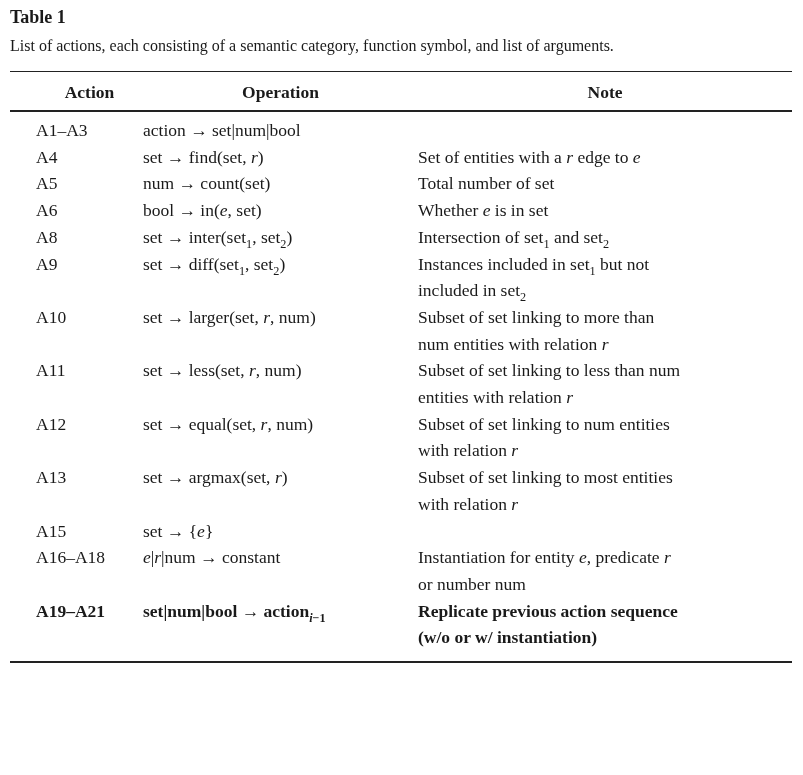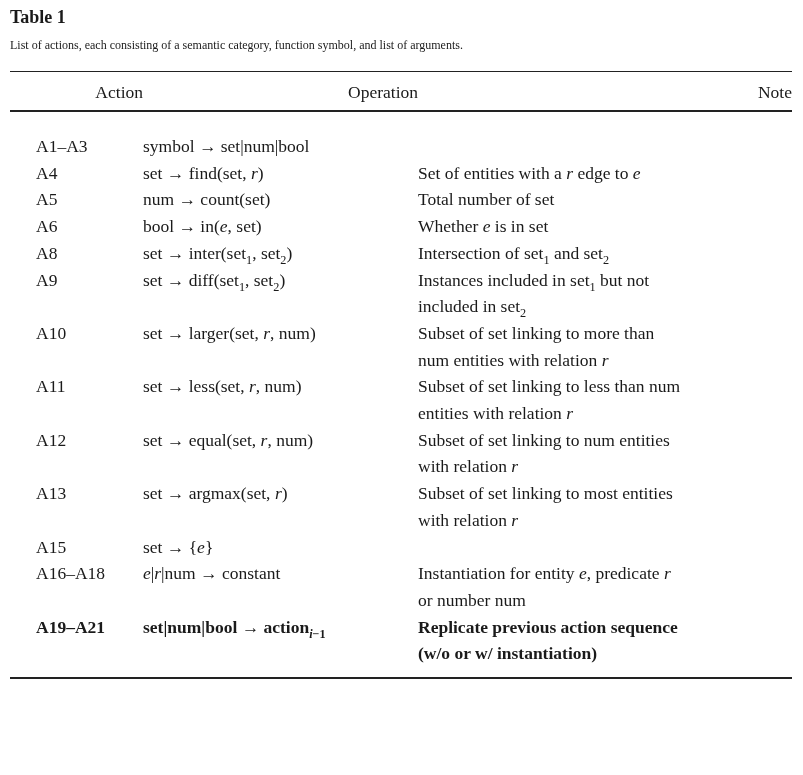--- a/index.html
+++ b/index.html
@@ -21,55 +21,55 @@
     padding:5px 11px 0 10px;
     width:658px;
   }
   .table-title{
     font-size:18px;
     font-weight:bold;
     line-height:25px;
     margin:0;
   }
   .table-caption{
-    font-size:12px;
+    font-size:16px;
     line-height:29px;
     text-align:justify;
     margin:1px 0 0 0;
     width:782px;
   }
   table.actions{
     width:782px;
     border-collapse:collapse;
     table-layout:fixed;
     margin-top:11px;
     border-bottom:2.5px solid var(--rule);
   }
   col.c-action{width:133px;}
   col.c-operation{width:275px;}
   col.c-note{width:374px;}
   thead th{
-    font-weight:normal;
-    text-align:right;
+    font-weight:bold;
+    text-align:center;
     font-size:17.5px;
     line-height:22px;
     padding:9px 0 7px 0;
     border-top:1.7px solid var(--rule);
     border-bottom:2px solid var(--rule);
   }
   thead th:first-child, tbody td:first-child{
     padding-left:26px;
   }
   tbody td{
     font-size:17.5px;
     line-height:26.7px;
     vertical-align:top;
     padding:0;
   }
-  tbody tr:first-child td{padding-top:21px;}
+  tbody tr:first-child td{padding-top:5px;}
   tbody tr:last-child td{padding-bottom:10px;font-weight:bold;}
   td i, td sub i{font-style:italic;}
   sub{
     font-size:70%;
     line-height:0;
     vertical-align:sub;
   }
 </style>
 </head>
 <body>
@@ -87,21 +87,21 @@
     <thead>
       <tr>
         <th>Action</th>
         <th>Operation</th>
         <th>Note</th>
       </tr>
     </thead>
     <tbody>
         <tr>
           <td>A1–A3</td>
-          <td>symbol → set|num|bool</td>
+          <td>action → set|num|bool</td>
           <td></td>
         </tr>
         <tr>
           <td>A4</td>
           <td>set → find(set, <i>r</i>)</td>
           <td>Set of entities with a <i>r</i> edge to <i>e</i></td>
         </tr>
         <tr>
           <td>A5</td>
           <td>num → count(set)</td>

